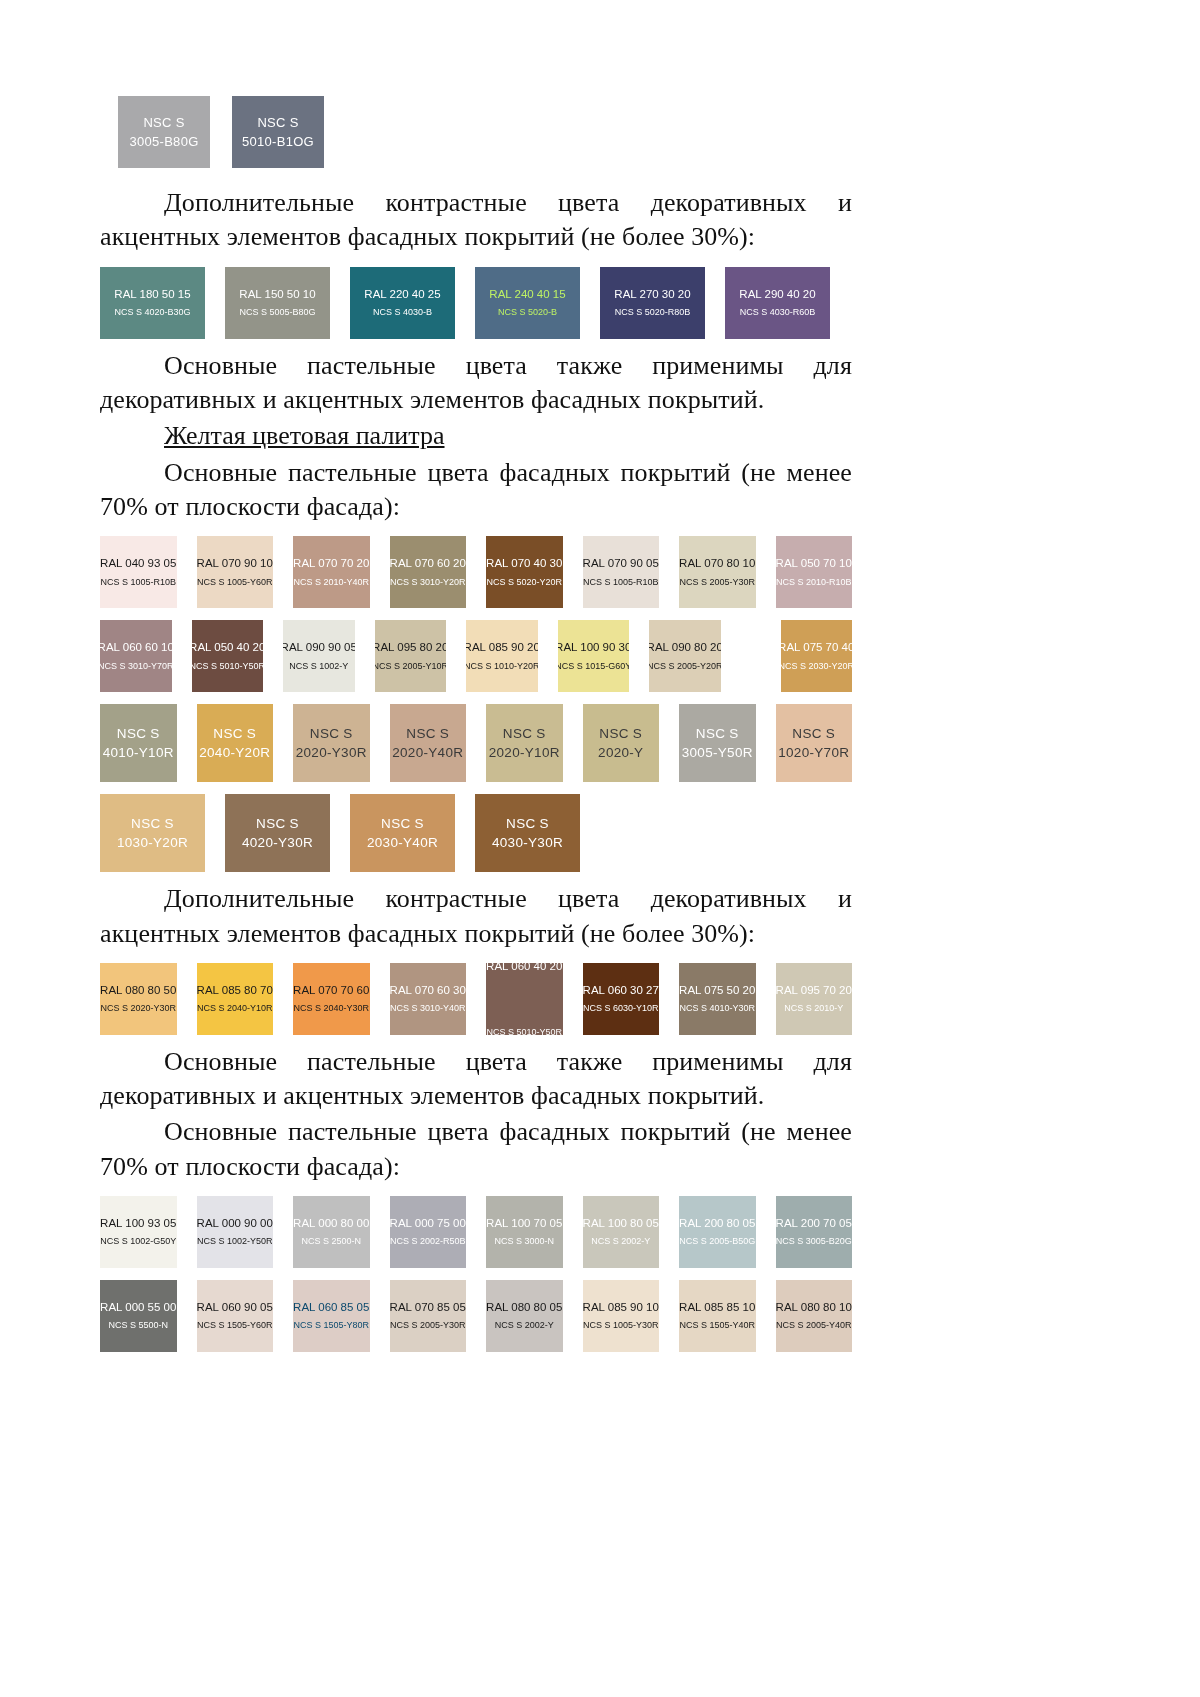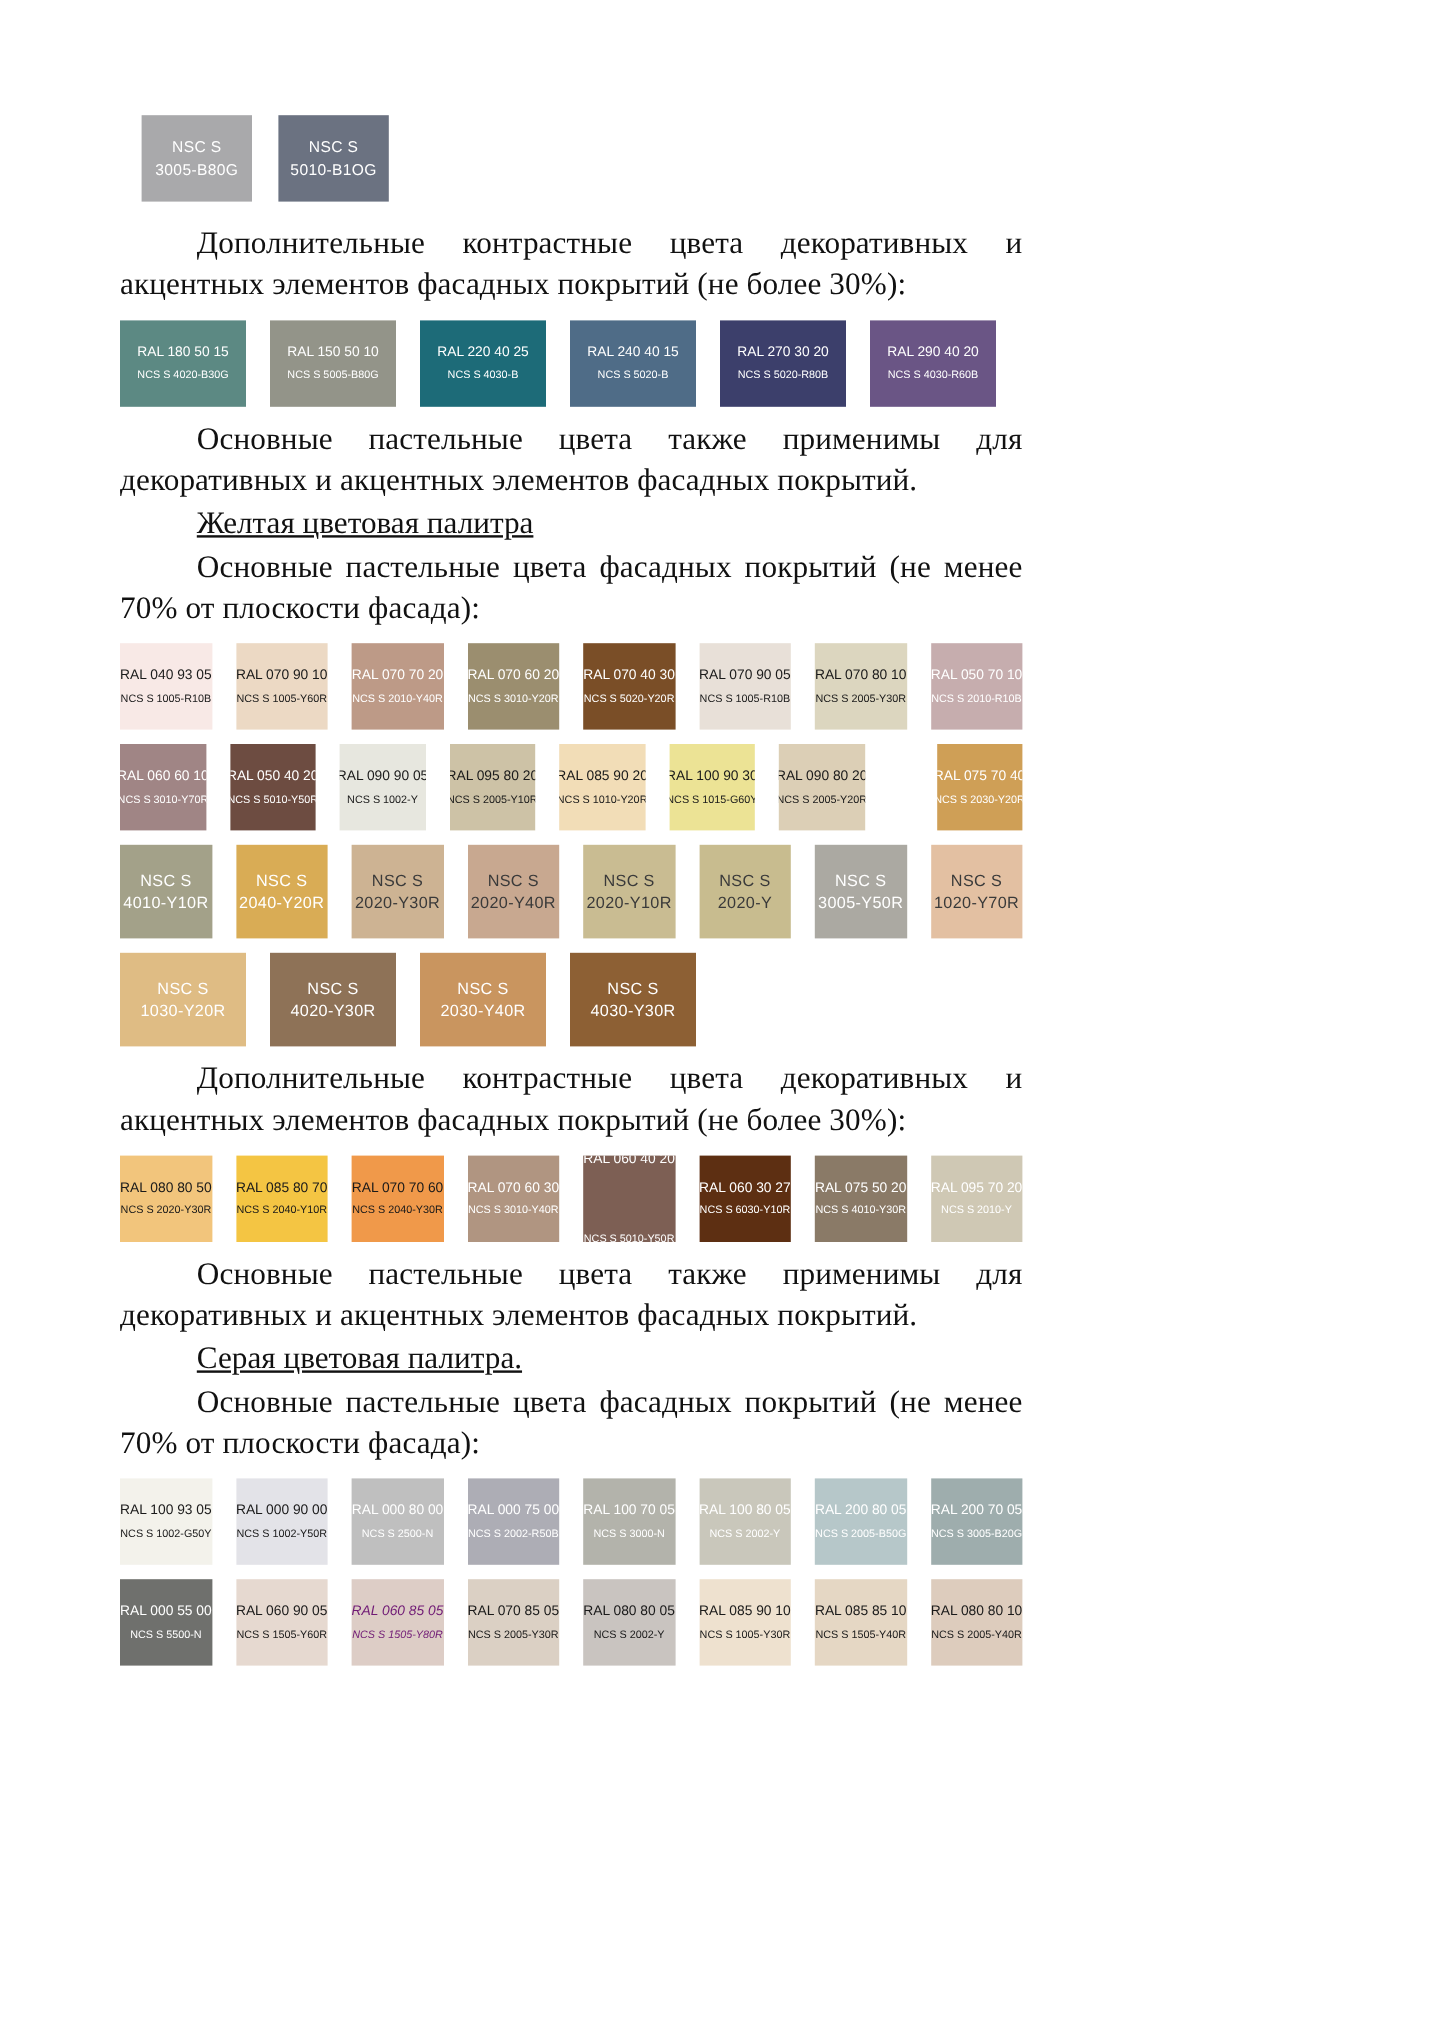--- a/index.html
+++ b/index.html
@@ -132,21 +132,21 @@
         <div class="ncs">NCS S 4020-B30G</div>
       </div>
       <div class="swatch" style="background: rgb(147, 148, 137); color: rgb(255, 255, 255);">
         <div class="ral">RAL 150 50 10</div>
         <div class="ncs">NCS S 5005-B80G</div>
       </div>
       <div class="swatch" style="background: rgb(29, 107, 120); color: rgb(255, 255, 255);">
         <div class="ral">RAL 220 40 25</div>
         <div class="ncs">NCS S 4030-B</div>
       </div>
-      <div class="swatch" style="background: rgb(79, 108, 135); color: #ffffff;">
+      <div class="swatch" style="background: rgb(79, 108, 135); color: #bef264;">
         <div class="ral">RAL 240 40 15</div>
         <div class="ncs">NCS S 5020-B</div>
       </div>
       <div class="swatch" style="background: rgb(60, 63, 107); color: rgb(255, 255, 255);">
         <div class="ral">RAL 270 30 20</div>
         <div class="ncs">NCS S 5020-R80B</div>
       </div>
       <div class="swatch" style="background: rgb(106, 85, 133); color: rgb(255, 255, 255);">
         <div class="ral">RAL 290 40 20</div>
         <div class="ncs">NCS S 4030-R60B</div>
@@ -315,23 +315,20 @@
         <div class="ncs">NCS S 4010-Y30R</div>
       </div>
       <div class="swatch" style="background: rgb(207, 200, 180); color: rgb(255, 255, 255);">
         <div class="ral">RAL 095 70 20</div>
         <div class="ncs">NCS S 2010-Y</div>
       </div>
     </div>
 
   <p class="body-text">Основные пастельные цвета также применимы для декоративных и акцентных элементов фасадных покрытий.</p>
 
-  <div class="sub-heading">
-    <span class="u">Серая цветовая палитра.</span>
-  </div>
 
   <p class="body-text">Основные пастельные цвета фасадных покрытий (не менее 70% от плоскости фасада):</p>
 
   <div class="swatch-row" id="row-gray-main-0">
       <div class="swatch" style="background: rgb(243, 242, 235); color: rgb(26, 26, 26);">
         <div class="ral">RAL 100 93 05</div>
         <div class="ncs">NCS S 1002-G50Y</div>
       </div>
       <div class="swatch" style="background: rgb(227, 227, 232); color: rgb(26, 26, 26);">
         <div class="ral">RAL 000 90 00</div>
@@ -364,21 +361,21 @@
     </div>
   <div class="swatch-row" id="row-gray-main-1">
       <div class="swatch" style="background: rgb(111, 112, 109); color: #ffffff;">
         <div class="ral">RAL 000 55 00</div>
         <div class="ncs">NCS S 5500-N</div>
       </div>
       <div class="swatch" style="background: rgb(230, 217, 208); color: rgb(26, 26, 26);">
         <div class="ral">RAL 060 90 05</div>
         <div class="ncs">NCS S 1505-Y60R</div>
       </div>
-      <div class="swatch" style="background: rgb(221, 205, 198); color: #701a75; font-style: italic;">
+      <div class="swatch" style="background: rgb(221, 205, 198); color: #0c4a6e;">
         <div class="ral">RAL 060 85 05</div>
         <div class="ncs">NCS S 1505-Y80R</div>
       </div>
       <div class="swatch" style="background: rgb(219, 208, 196); color: rgb(26, 26, 26);">
         <div class="ral">RAL 070 85 05</div>
         <div class="ncs">NCS S 2005-Y30R</div>
       </div>
       <div class="swatch" style="background: rgb(201, 196, 192); color: rgb(26, 26, 26);">
         <div class="ral">RAL 080 80 05</div>
         <div class="ncs">NCS S 2002-Y</div>

